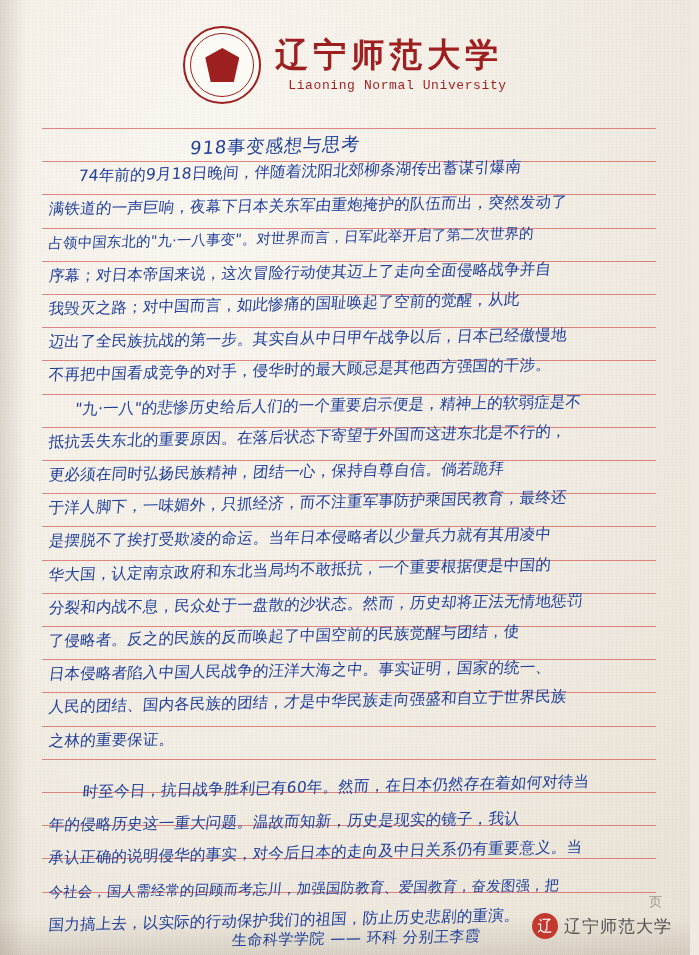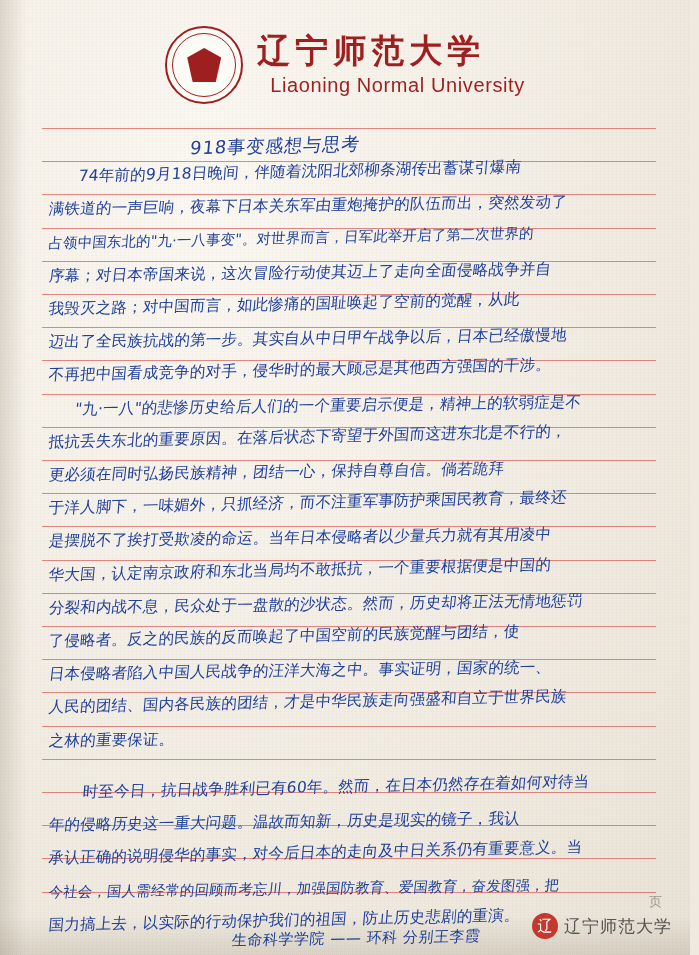--- a/index.html
+++ b/index.html
@@ -89,22 +89,22 @@
     line-height: 1;
   }
   .school-cn {
     font-family: "Liberation Serif", serif;
     font-size: 33px;
     color: #9d1f1f;
     letter-spacing: 5px;
     font-weight: bold;
   }
   .school-en {
-    font-family: Liberation Sans, sans-serif;
-    font-size: 20px;
+    font-family: Liberation Mono, monospace;
+    font-size: 13px;
     color: #9d1f1f;
     letter-spacing: 0.6px;
     margin-top: 7px;
     margin-left: 13px;
   }
 
   
   .ruled {
     position: absolute;
     left: 42px;

